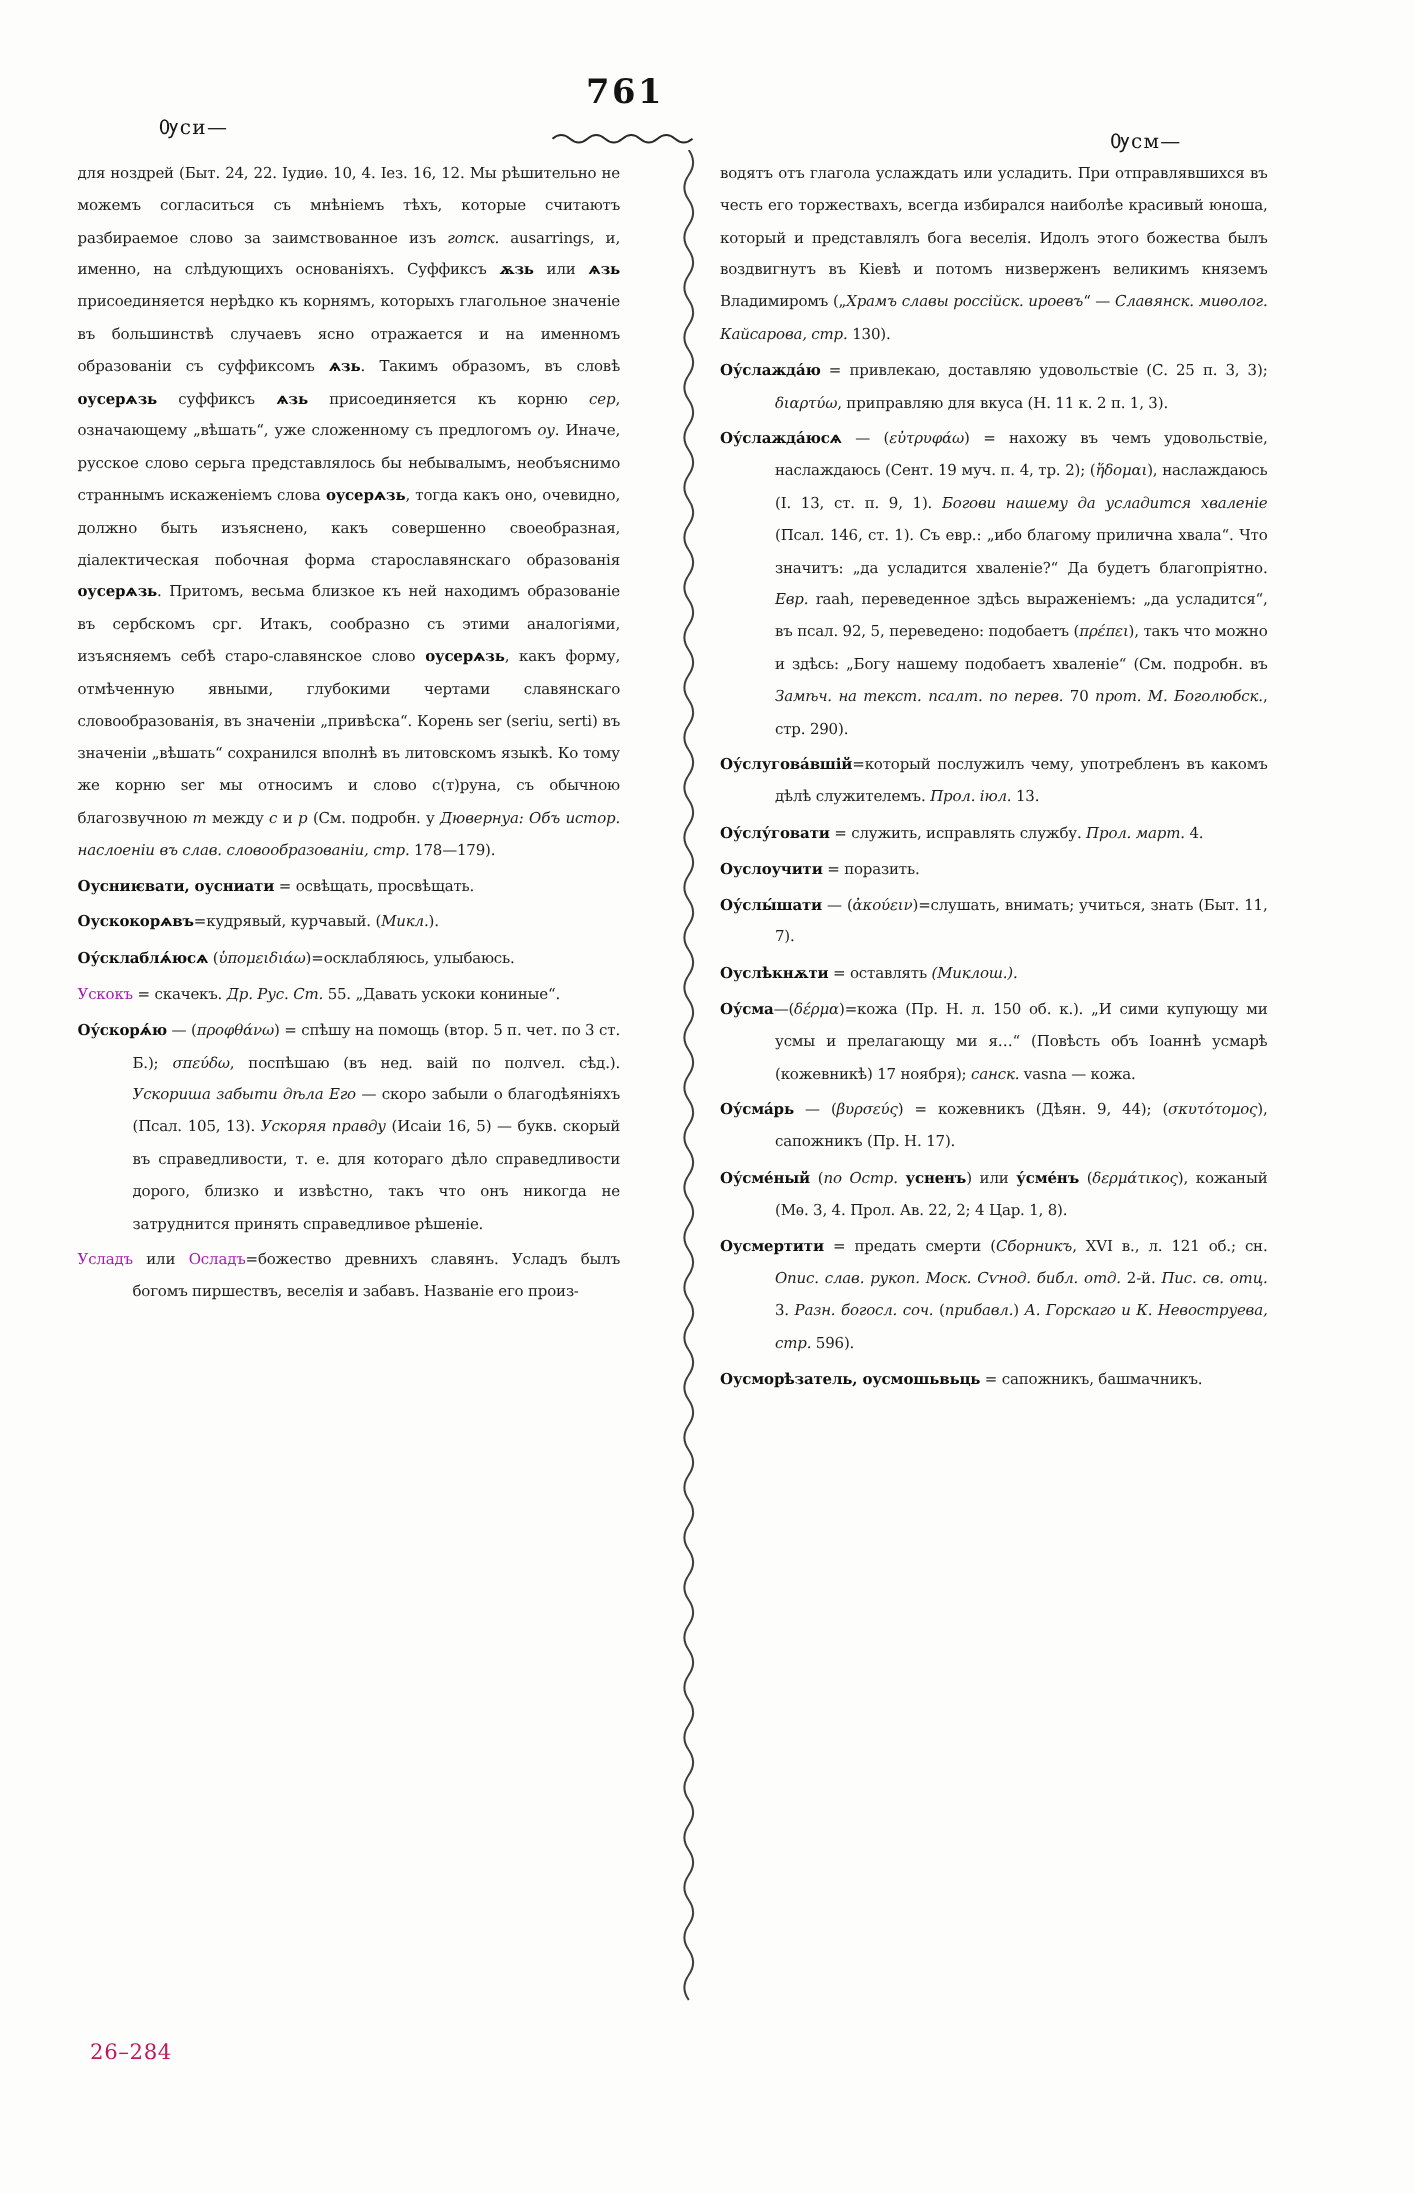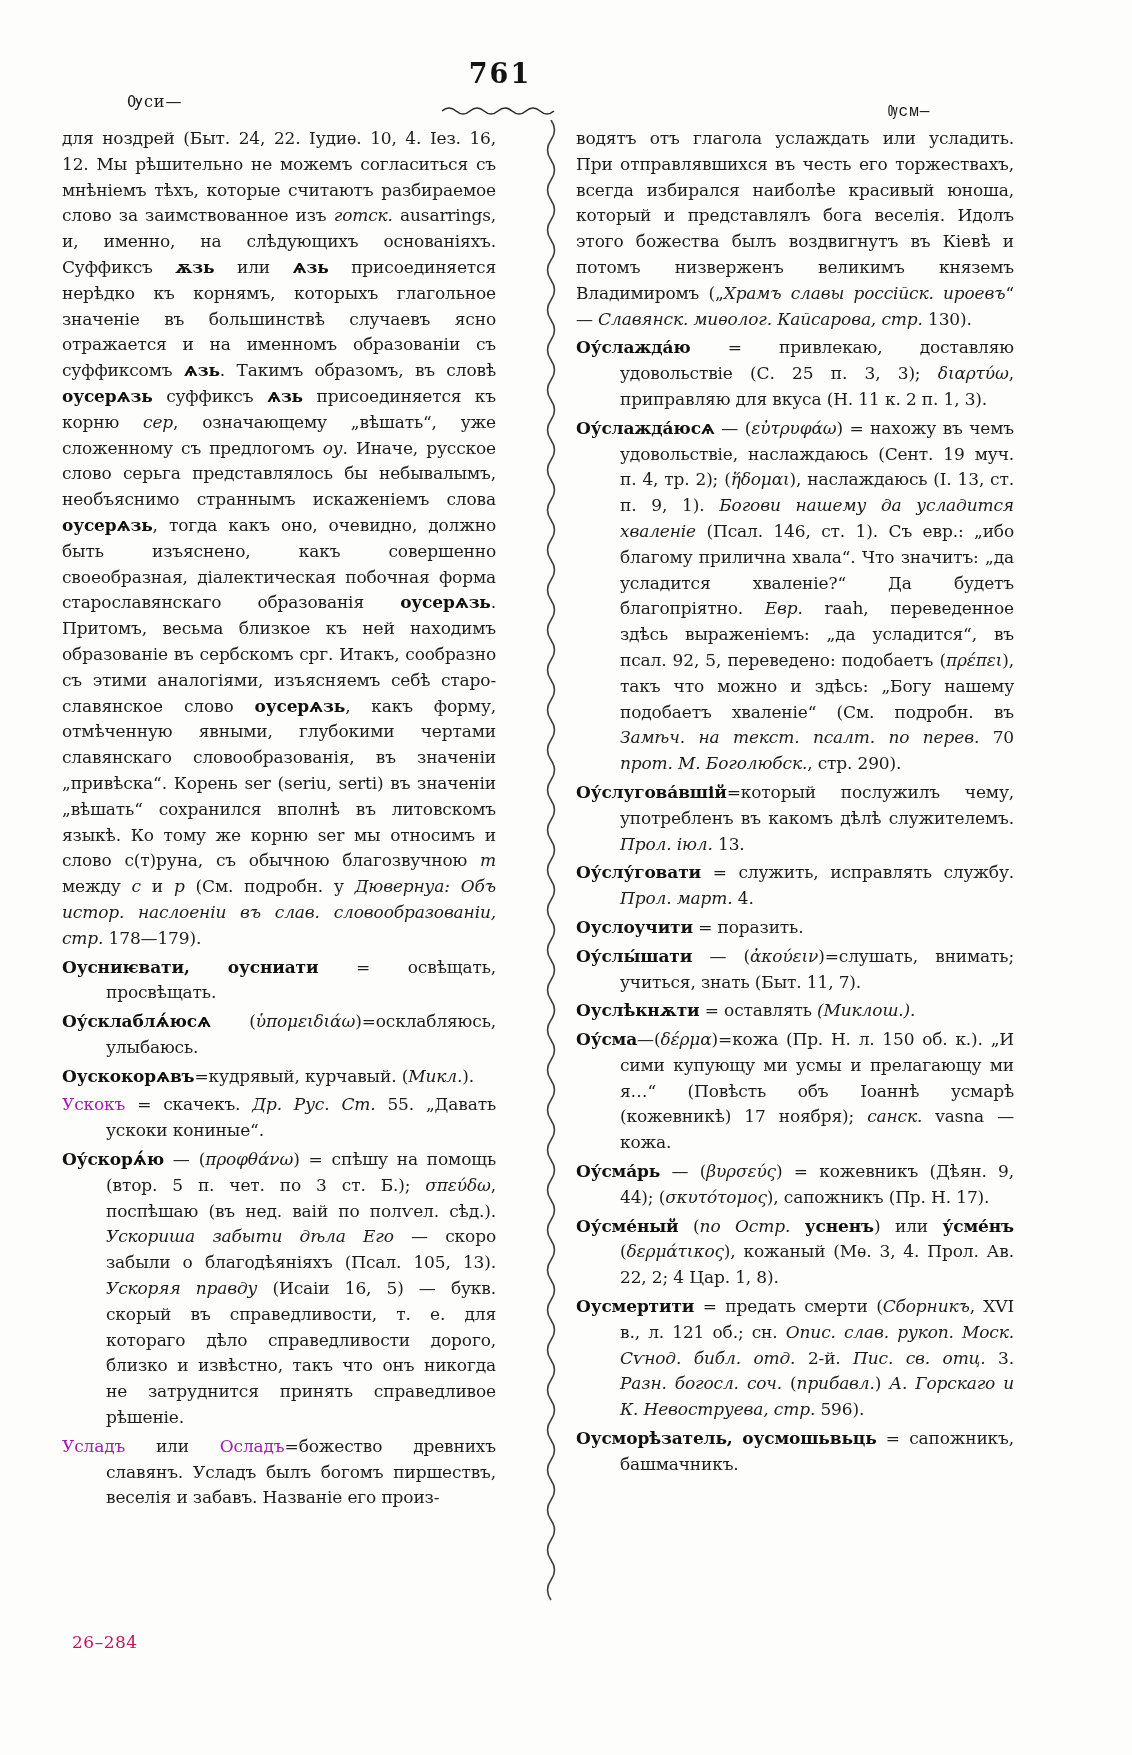--- a/index.html
+++ b/index.html
@@ -22,24 +22,24 @@
   }
   .number-rule {
     position: absolute; left: 440px; top: 106px;
   }
   .running-head {
     position: absolute;
     font-size: 16px; color: #161616;
     letter-spacing: 1px;
   }
   .running-head.left  { left: 127px; top: 92px; }
-  .running-head.right { left: 888px; top: 103px; font-family: Liberation Mono, monospace; }
+  .running-head.right { left: 888px; top: 103px; }
   .column {
     position: absolute; top: 126px;
-    font-size: 17px; line-height: 25.8px;
+    font-size: 12px; line-height: 25.8px;
     letter-spacing: -0.15px;
     text-align: justify;
   }
   .column.left  { left: 62px;  width: 434px; }
   .column.right { left: 576px; width: 438px; }
   .column p { margin: 0 0 3px 0; }
   .column p.entry { padding-left: 44px; text-indent: -44px; }
   .column p.para  { padding-left: 0;   text-indent: 0; }
   .seg-n { }
   .seg-i { font-style: italic; }
@@ -69,22 +69,22 @@
 
   <div class="running-head right">Ѹсм—</div>
 
   <svg class="divider" width="12" height="1490">
     <path id="divider-path" d="M5 0 q7 10 0 20 q-7 10 0 20 q7 10 0 20 q-7 10 0 20 q7 10 0 20 q-7 10 0 20 q7 10 0 20 q-7 10 0 20 q7 10 0 20 q-7 10 0 20 q7 10 0 20 q-7 10 0 20 q7 10 0 20 q-7 10 0 20 q7 10 0 20 q-7 10 0 20 q7 10 0 20 q-7 10 0 20 q7 10 0 20 q-7 10 0 20 q7 10 0 20 q-7 10 0 20 q7 10 0 20 q-7 10 0 20 q7 10 0 20 q-7 10 0 20 q7 10 0 20 q-7 10 0 20 q7 10 0 20 q-7 10 0 20 q7 10 0 20 q-7 10 0 20 q7 10 0 20 q-7 10 0 20 q7 10 0 20 q-7 10 0 20 q7 10 0 20 q-7 10 0 20 q7 10 0 20 q-7 10 0 20 q7 10 0 20 q-7 10 0 20 q7 10 0 20 q-7 10 0 20 q7 10 0 20 q-7 10 0 20 q7 10 0 20 q-7 10 0 20 q7 10 0 20 q-7 10 0 20 q7 10 0 20 q-7 10 0 20 q7 10 0 20 q-7 10 0 20 q7 10 0 20 q-7 10 0 20 q7 10 0 20 q-7 10 0 20 q7 10 0 20 q-7 10 0 20 q7 10 0 20 q-7 10 0 20 q7 10 0 20 q-7 10 0 20 q7 10 0 20 q-7 10 0 20 q7 10 0 20 q-7 10 0 20 q7 10 0 20 q-7 10 0 20 q7 10 0 20 q-7 10 0 20 q7 10 0 20 q-7 10 0 20" fill="none" stroke="#2a2a2a" stroke-width="1.6" opacity="0.9"></path>
   </svg>
 
   <div class="column left">
       <p class="para"><span class="seg-n">для ноздрей (Быт. 24, 22. Іудиѳ. 10, 4. Іез. 16, 12. Мы рѣшительно не можемъ согласиться съ мнѣніемъ тѣхъ, которые считаютъ разбираемое слово за заимствованное изъ </span><span class="seg-i">готск.</span><span class="seg-n"> ausarrings, и, именно, на слѣдующихъ основаніяхъ. Суффиксъ </span><span class="seg-h">ѫзь</span><span class="seg-n"> или </span><span class="seg-h">ѧзь</span><span class="seg-n"> присоединяется нерѣдко къ корнямъ, которыхъ глагольное значеніе въ большинствѣ случаевъ ясно отражается и на именномъ образованіи съ суффиксомъ </span><span class="seg-h">ѧзь</span><span class="seg-n">. Такимъ образомъ, въ словѣ </span><span class="seg-h">оусерѧзь</span><span class="seg-n"> суффиксъ </span><span class="seg-h">ѧзь</span><span class="seg-n"> присоединяется къ корню </span><span class="seg-i">сер</span><span class="seg-n">, означающему „вѣшать“, уже сложенному съ предлогомъ </span><span class="seg-i">оу</span><span class="seg-n">. Иначе, русское слово серьга представлялось бы небывалымъ, необъяснимо страннымъ искаженіемъ слова </span><span class="seg-h">оусерѧзь</span><span class="seg-n">, тогда какъ оно, очевидно, должно быть изъяснено, какъ совершенно своеобразная, діалектическая побочная форма старославянскаго образованія </span><span class="seg-h">оусерѧзь</span><span class="seg-n">. Притомъ, весьма близкое къ ней находимъ образованіе въ сербскомъ срг. Итакъ, сообразно съ этими аналогіями, изъясняемъ себѣ старо-славянское слово </span><span class="seg-h">оусерѧзь</span><span class="seg-n">, какъ форму, отмѣченную явными, глубокими чертами славянскаго словообразованія, въ значеніи „привѣска“. Корень ser (seriu, serti) въ значеніи „вѣшать“ сохранился вполнѣ въ литовскомъ языкѣ. Ко тому же корню ser мы относимъ и слово с(т)руна, съ обычною благозвучною </span><span class="seg-i">т</span><span class="seg-n"> между </span><span class="seg-i">с</span><span class="seg-n"> и </span><span class="seg-i">р</span><span class="seg-n"> (См. подробн. у </span><span class="seg-i">Дювернуа: Объ истор. наслоеніи въ слав. словообразованіи, стр.</span><span class="seg-n"> 178—179).</span></p>
       <p class="entry"><span class="seg-h">Оусниѥвати, оусниати</span><span class="seg-n"> = освѣщать, просвѣщать.</span></p>
+      <p class="entry"><span class="seg-h">Оускокорѧвъ</span><span class="seg-n">=кудрявый, курчавый. (</span><span class="seg-i">Микл.</span><span class="seg-n">).</span></p>
       <p class="entry"><span class="seg-h">Оу́склаблѧ́юсѧ</span><span class="seg-n"> (</span><span class="seg-g">ὑπομειδιάω</span><span class="seg-n">)=осклабляюсь, улыбаюсь.</span></p>
-      <p class="entry"><span class="seg-h">Оускокорѧвъ</span><span class="seg-n">=кудрявый, курчавый. (</span><span class="seg-i">Микл.</span><span class="seg-n">).</span></p>
       <p class="entry"><span class="seg-b">Ускокъ</span><span class="seg-n"> = скачекъ. </span><span class="seg-i">Др. Рус. Ст.</span><span class="seg-n"> 55. „Давать ускоки кониные“.</span></p>
       <p class="entry"><span class="seg-h">Оу́скорѧ́ю</span><span class="seg-n"> — (</span><span class="seg-g">προφθάνω</span><span class="seg-n">) = спѣшу на помощь (втор. 5 п. чет. по 3 ст. Б.); </span><span class="seg-g">σπεύδω</span><span class="seg-n">, поспѣшаю (въ нед. ваій по полѵел. сѣд.). </span><span class="seg-i">Ускориша забыти дѣла Его</span><span class="seg-n"> — скоро забыли о благодѣяніяхъ (Псал. 105, 13). </span><span class="seg-i">Ускоряя правду</span><span class="seg-n"> (Исаіи 16, 5) — букв. скорый въ справедливости, т. е. для котораго дѣло справедливости дорого, близко и извѣстно, такъ что онъ никогда не затруднится принять справедливое рѣшеніе.</span></p>
       <p class="entry"><span class="seg-b">Усладъ</span><span class="seg-n"> или </span><span class="seg-b">Осладъ</span><span class="seg-n">=божество древнихъ славянъ. Усладъ былъ богомъ пиршествъ, веселія и забавъ. Названіе его произ-</span></p>
     </div>
 
   <div class="column right">
       <p class="para"><span class="seg-n">водятъ отъ глагола услаждать или усладить. При отправлявшихся въ честь его торжествахъ, всегда избирался наиболѣе красивый юноша, который и представлялъ бога веселія. Идолъ этого божества былъ воздвигнутъ въ Кіевѣ и потомъ низверженъ великимъ княземъ Владимиромъ („</span><span class="seg-i">Храмъ славы россійск. ироевъ</span><span class="seg-n">“ — </span><span class="seg-i">Славянск. миѳолог. Кайсарова, стр.</span><span class="seg-n"> 130).</span></p>
       <p class="entry"><span class="seg-h">Оу́слажда́ю</span><span class="seg-n"> = привлекаю, доставляю удовольствіе (С. 25 п. 3, 3); </span><span class="seg-g">διαρτύω</span><span class="seg-n">, приправляю для вкуса (Н. 11 к. 2 п. 1, 3).</span></p>
       <p class="entry"><span class="seg-h">Оу́слажда́юсѧ</span><span class="seg-n"> — (</span><span class="seg-g">εὐτρυφάω</span><span class="seg-n">) = нахожу въ чемъ удовольствіе, наслаждаюсь (Сент. 19 муч. п. 4, тр. 2); (</span><span class="seg-g">ἥδομαι</span><span class="seg-n">), наслаждаюсь (І. 13, ст. п. 9, 1). </span><span class="seg-i">Богови нашему да усладится хваленіе</span><span class="seg-n"> (Псал. 146, ст. 1). Съ евр.: „ибо благому прилична хвала“. Что значитъ: „да усладится хваленіе?“ Да будетъ благопріятно. </span><span class="seg-i">Евр.</span><span class="seg-n"> raah, переведенное здѣсь выраженіемъ: „да усладится“, въ псал. 92, 5, переведено: подобаетъ (</span><span class="seg-g">πρέπει</span><span class="seg-n">), такъ что можно и здѣсь: „Богу нашему подобаетъ хваленіе“ (См. подробн. въ </span><span class="seg-i">Замѣч. на текст. псалт. по перев.</span><span class="seg-n"> 70 </span><span class="seg-i">прот. М. Боголюбск.</span><span class="seg-n">, стр. 290).</span></p>
       <p class="entry"><span class="seg-h">Оу́слугова́вшій</span><span class="seg-n">=который послужилъ чему, употребленъ въ какомъ дѣлѣ служителемъ. </span><span class="seg-i">Прол. іюл.</span><span class="seg-n"> 13.</span></p>

